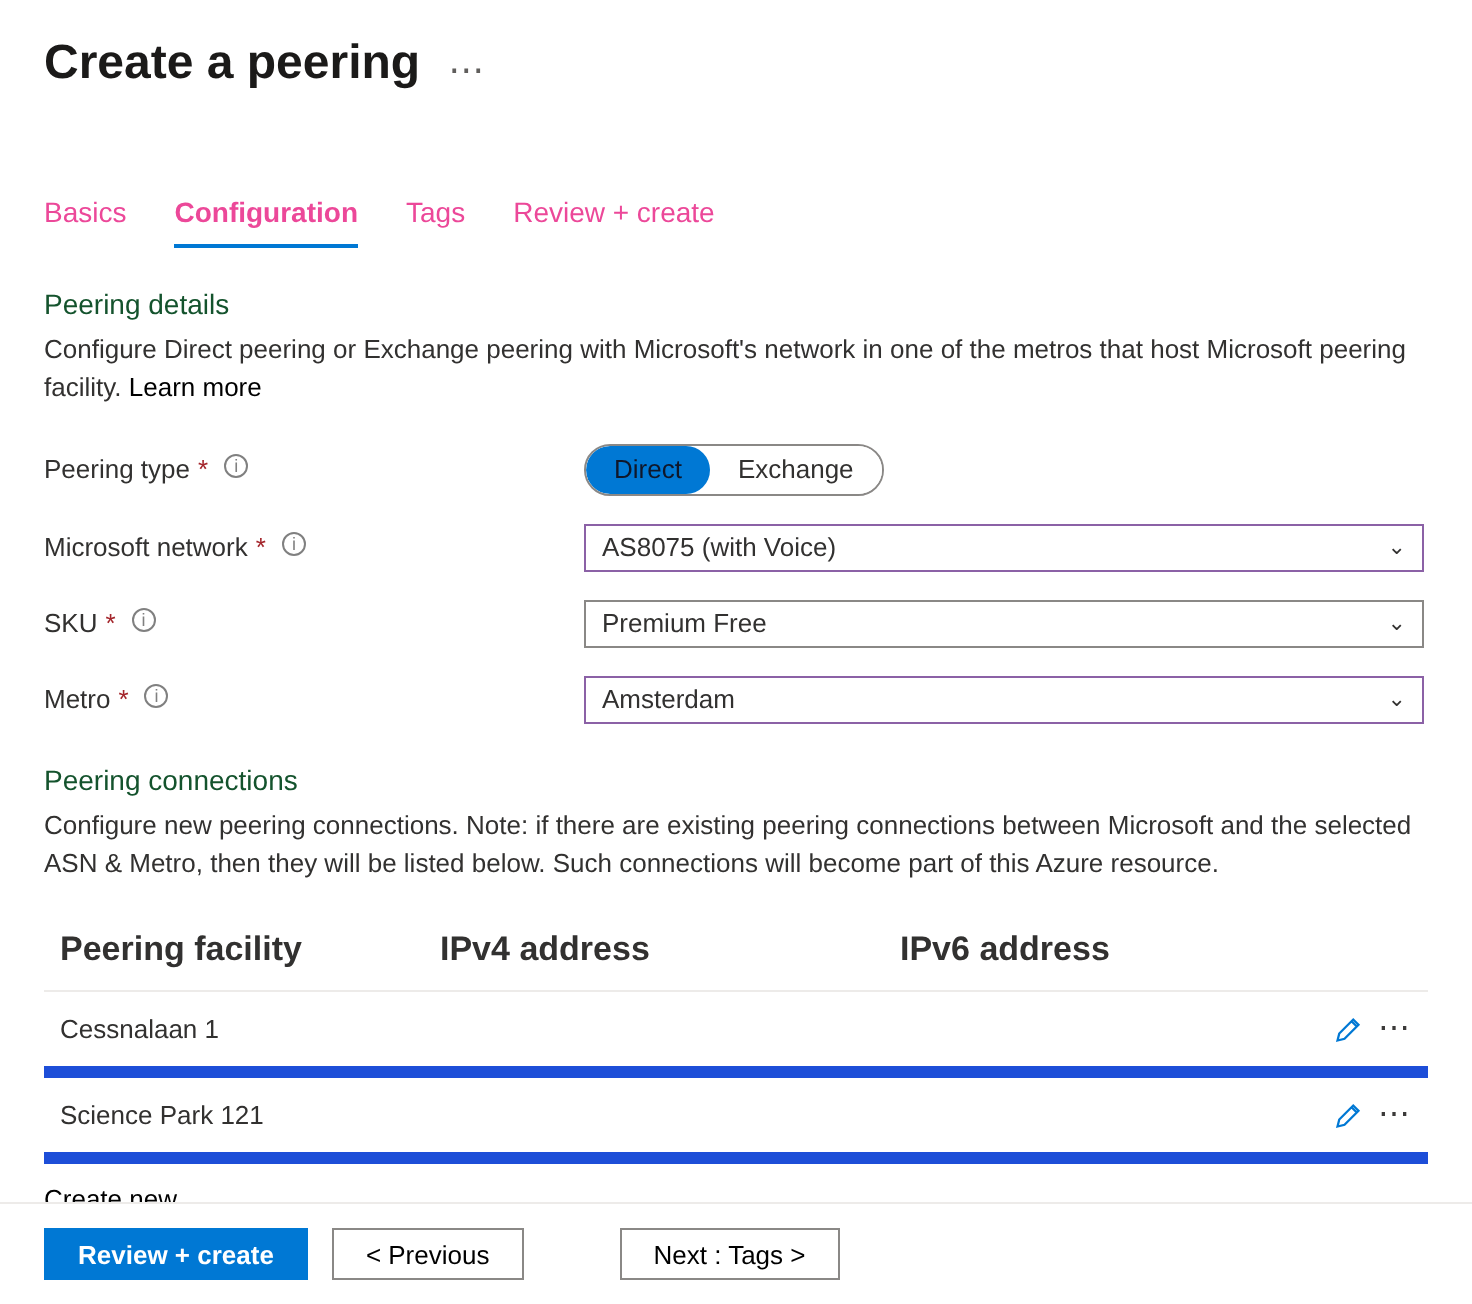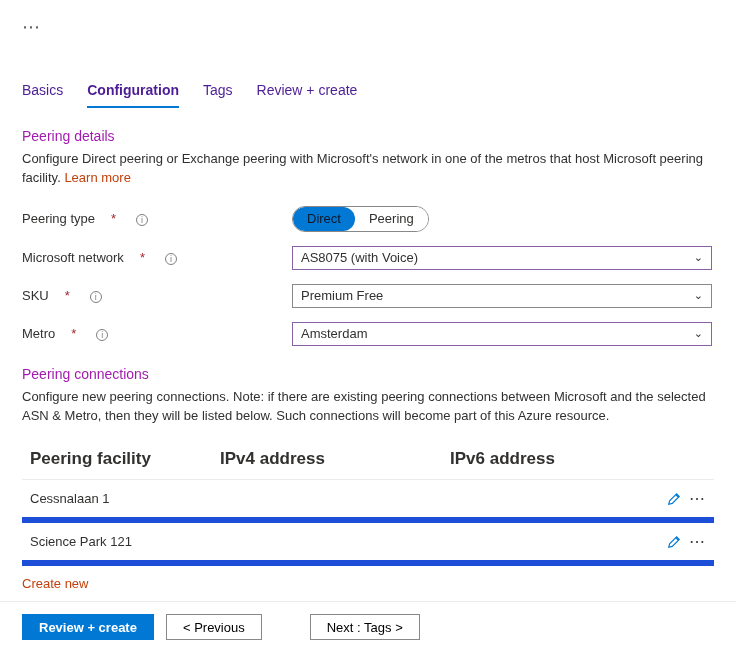--- a/index.html
+++ b/index.html
@@ -23,52 +23,52 @@
   .title-row { display: flex; align-items: center; gap: 14px; }
   .title-ellipsis { font-size: 18px; color: #605e5c; cursor: pointer; letter-spacing: 1px; line-height: 1;}
   .tabs {
     display: flex;
     gap: 24px;
     border-bottom: none;
     margin-top: 46px;
   }
   .tab {
     font-size: 14px;
-    color: #4c1d95;
+    color: #ec4899;
     padding-bottom: 8px;
     cursor: pointer;
   }
   .tab.active {
     font-weight: 600;
     border-bottom: 2px solid #0078d4;
   }
   .section-heading {
     font-size: 14px;
-    color: #a21caf;
+    color: #14532d;
     margin-top: 20px;
     margin-bottom: 6px;
     font-weight: 400;
   }
   .section-desc {
     font-size: 13px;
     color: #323130;
     line-height: 1.45;
   }
-  a.link { color: #c2410c; text-decoration: none; cursor: pointer; }
+  a.link { color: #000000; text-decoration: none; cursor: pointer; }
   .form-rows { margin-top: 18px; }
   .form-row {
     display: flex;
     align-items: center;
     margin-bottom: 14px;
   }
   .form-label {
     width: 270px;
     display: flex;
-    align-items: flex-end;
-    gap: 14px;
+    align-items: flex-start;
+    gap: 2px;
     font-size: 13px;
   }
   .req { color: #a4262c; margin: 0 2px; }
   .info-icon {
     width: 12px; height: 12px;
     border: 1px solid #808080;
     border-radius: 50%;
     display: inline-flex;
     align-items: center;
     justify-content: center;
@@ -175,20 +175,21 @@
     font-weight: 600;
   }
   .footer-spacer { width: 24px; }
 </style>
 </head>
 <body>
 
 
 
 <div class="title-row">
+  <h1 class="title">Create a peering</h1>
   <span class="title-ellipsis">⋯</span>
 </div>
 
 <div class="tabs">
   <div class="tab">Basics</div>
   <div class="tab active">Configuration</div>
   <div class="tab">Tags</div>
   <div class="tab">Review + create</div>
 </div>
 
@@ -200,21 +201,21 @@
 <div class="form-rows">
 
   <div class="form-row">
     <div class="form-label">
       <span>Peering type</span>
       <span class="req">*</span>
       <span class="info-icon">i</span>
     </div>
     <div class="toggle-group">
       <div class="toggle-opt active">Direct</div>
-      <div class="toggle-opt">Peering</div>
+      <div class="toggle-opt">Exchange</div>
     </div>
   </div>
 
   <div class="form-row">
     <div class="form-label">
       <span>Microsoft network</span>
       <span class="req">*</span>
       <span class="info-icon">i</span>
     </div>
     <div class="select">

